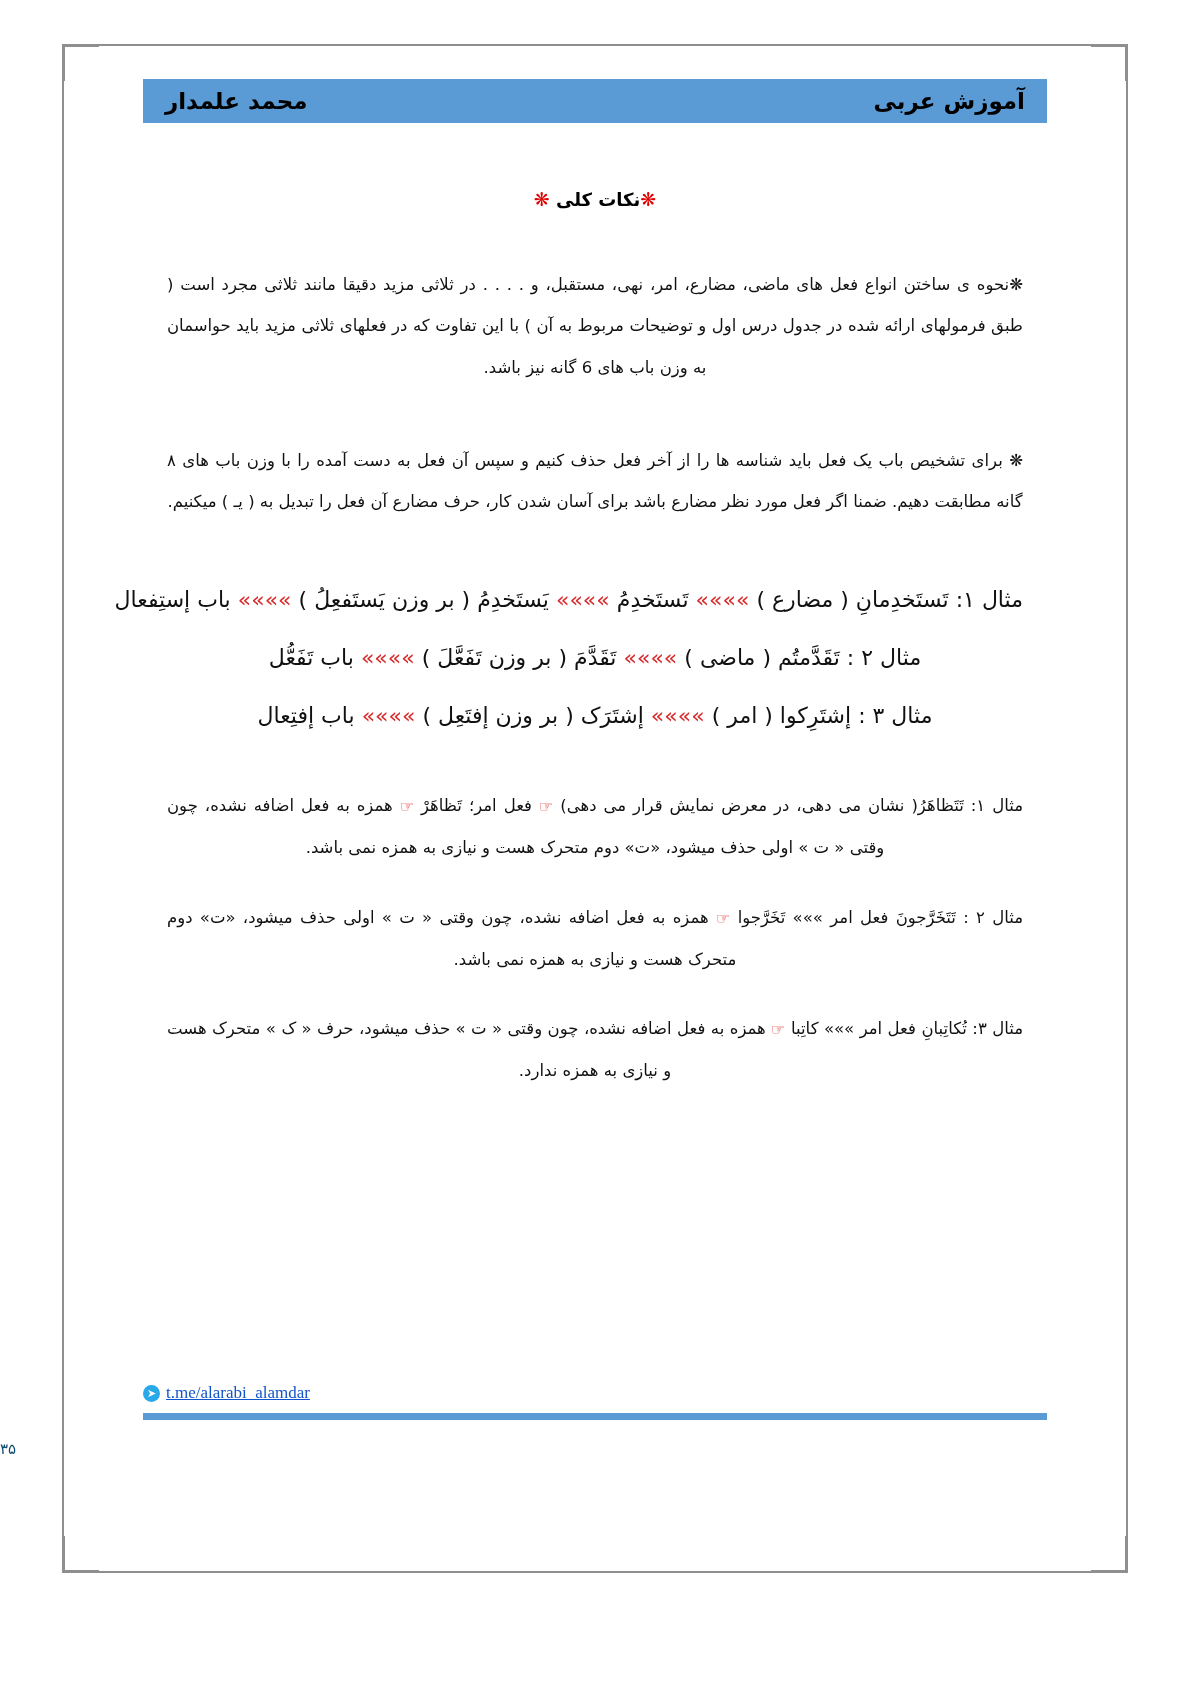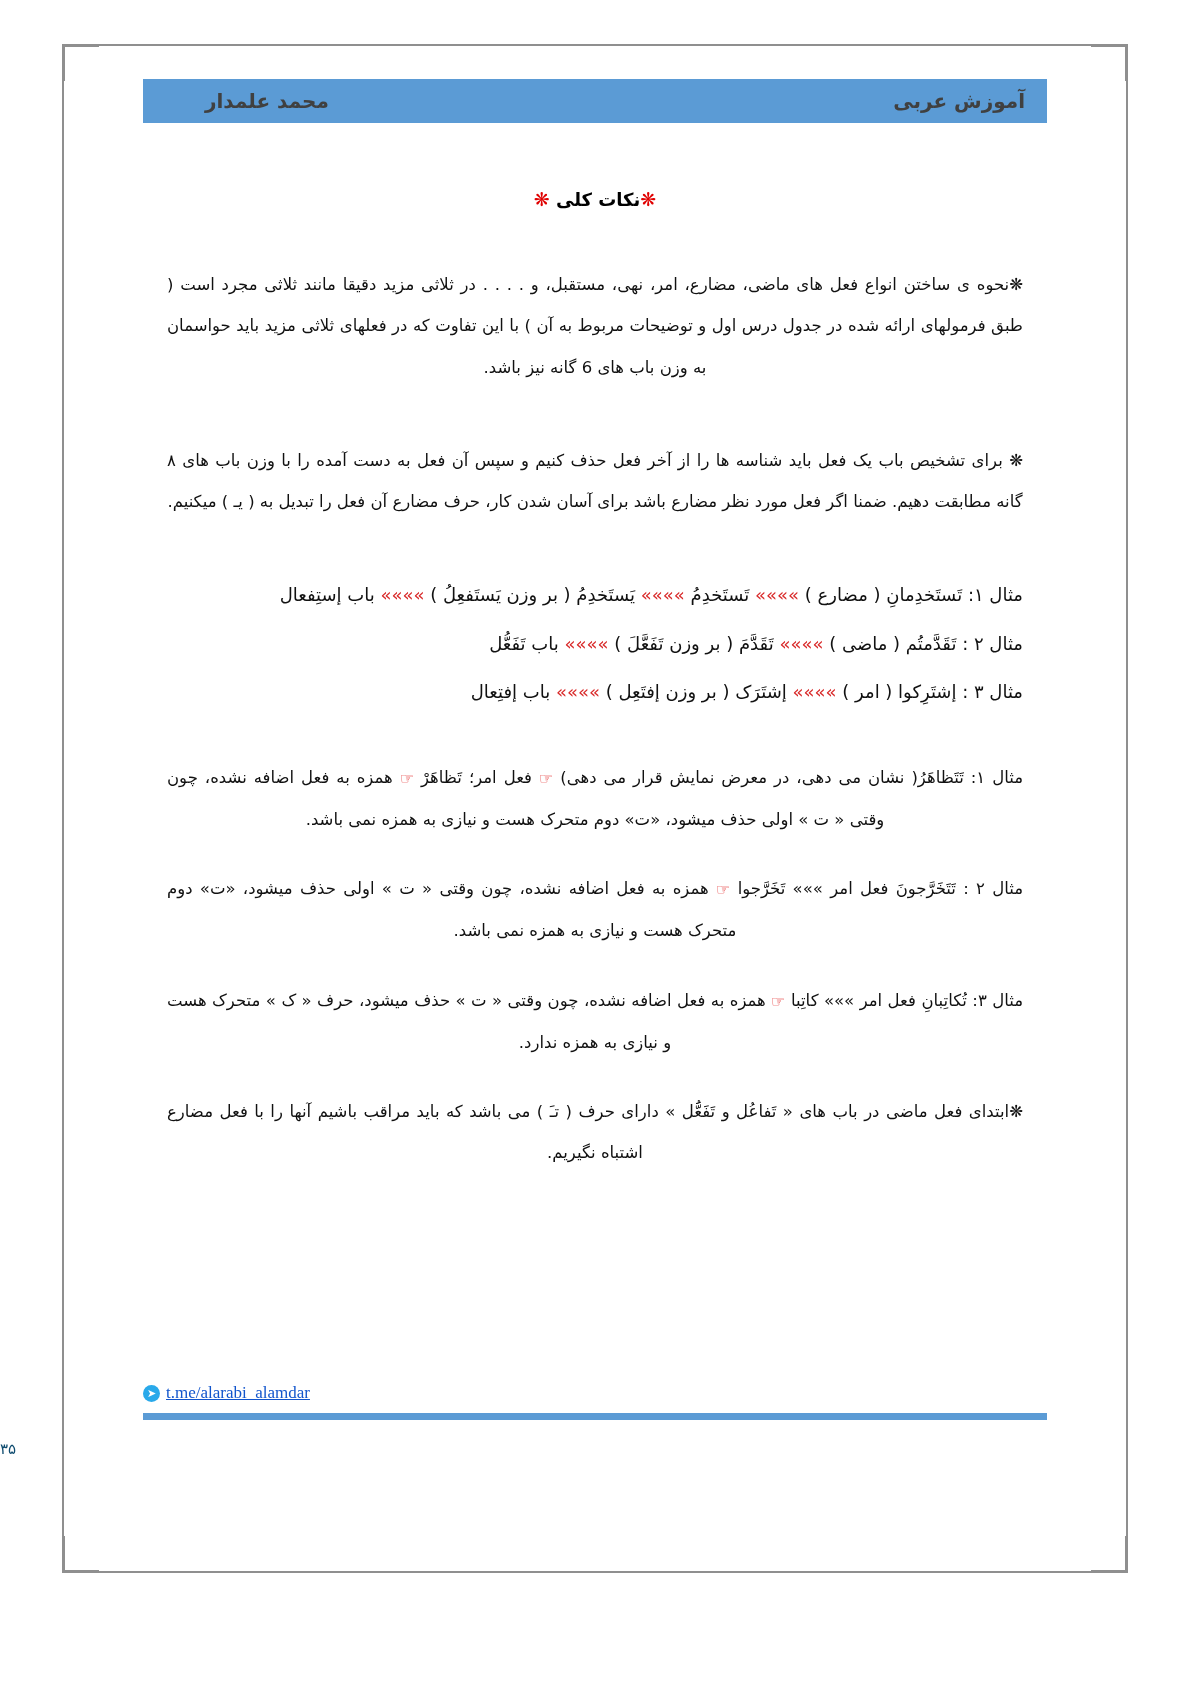--- a/index.html
+++ b/index.html
@@ -54,26 +54,25 @@
     height: 44px;
     background: #5b9bd5;
     display: flex;
     align-items: center;
     justify-content: space-between;
     padding: 0 22px;
     box-sizing: border-box;
   }
   .doc-header .hdr-title,
   .doc-header .hdr-author {
-    color: #404040;
+    color: #000000;
     font-weight: bold;
-    font-size: 20px;
+    font-size: 23px;
     letter-spacing: 0;
     white-space: nowrap;
-    margin-left: 40px;
   }
 
   
   .content {
     position: absolute;
     left: 143px;
     top: 150px;
     width: 904px;
     color: #111111;
     direction: rtl;
@@ -100,23 +99,23 @@
     margin: 0 0 30px 0;
     padding: 0 24px;
   }
   .para.block-gap { margin-bottom: 52px; }
 
   .examples {
     margin: 34px 0 44px 0;
     padding: 0 24px;
   }
   .example-line {
-    font-size: 18px;
+    font-size: 22px;
     line-height: 2.35;
-    text-align: right;
+    text-align: center;
     direction: rtl;
     color: #111111;
     white-space: nowrap;
     margin-bottom: 6px;
   }
   .arrows { color: #d92b2b; letter-spacing: -1px; }
 
   .note-block {
     font-size: 16.5px;
     line-height: 2.5;
@@ -265,21 +264,20 @@
     </div>
 
     <div class="note-block">
       <span>مثال ۳:</span>
       <span>تُکاتِبانِ</span>
       <span>فعل امر »»»  کاتِبا</span>
       <span class="hand-icon">☜</span>
       <span>همزه به فعل اضافه نشده، چون وقتی « ت » حذف میشود، حرف « ک » متحرک هست و نیازی به همزه ندارد.</span>
     </div>
 
-    <p class="para">❋ابتدای فعل ماضی در باب های « تَفاعُل و تَفَعُّل » دارای حرف ( تـَ ) می باشد که باید مراقب باشیم آنها را با فعل مضارع اشتباه نگیریم.</p>
 
   </div>
 
   <div class="footer-link-row">
     <span class="tg-icon">➤</span>
     <span class="footer-link">t.me/alarabi_alamdar</span>
   </div>
   <div class="footer-bar"></div>
   <div class="page-number">۳۵</div>
 

